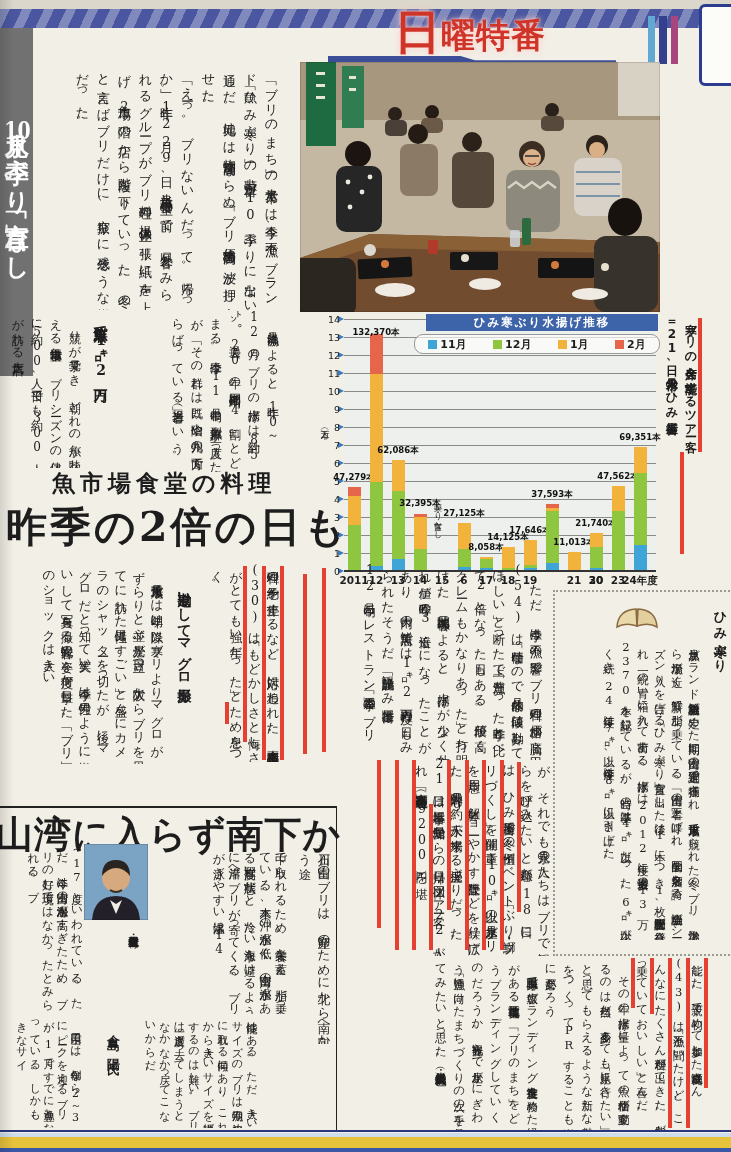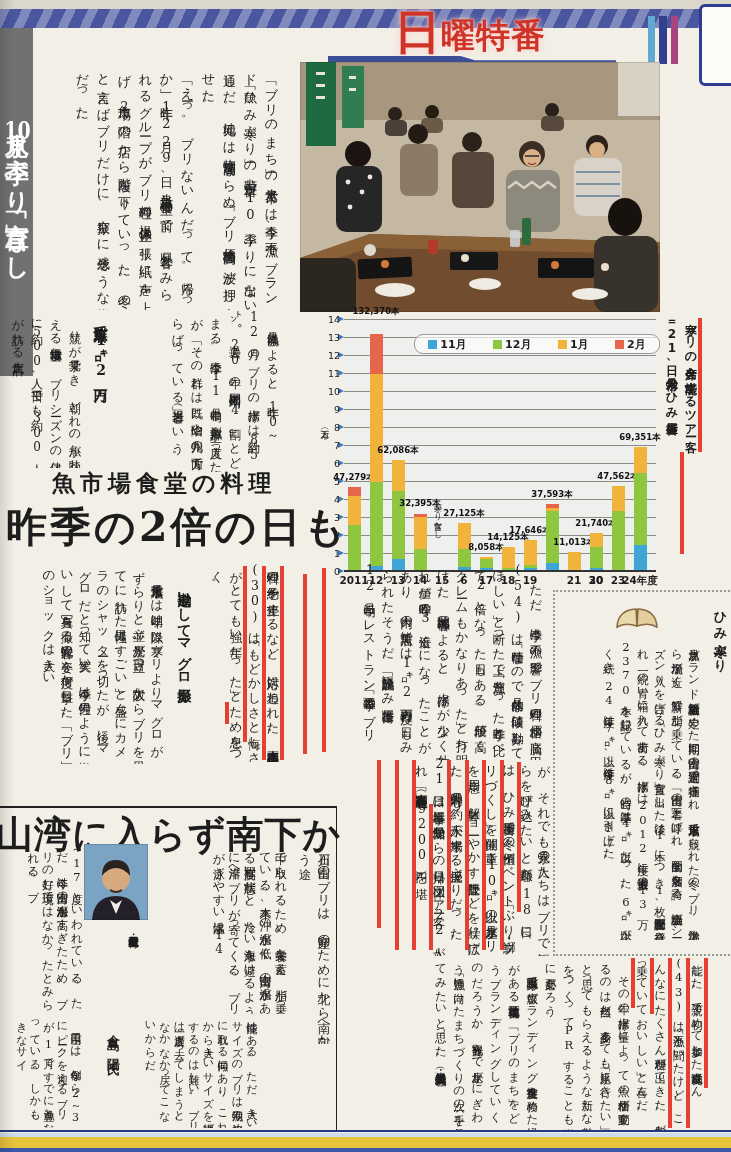--- a/index.html
+++ b/index.html
@@ -273,21 +273,21 @@
           <span style="height: 8.64px; background: rgb(229, 102, 74);"></span>
         </div>
         <div class="vlabel" style="left: 10px; bottom: 88.14px;">47,279本</div>
         <div class="xlab" style="left: 10px;">2011</div>
         <div class="bar" style="left: 25.5px;">
           <span style="height: 6.3px; background: rgb(63, 165, 214);"></span>
           <span style="height: 83.7px; background: rgb(143, 198, 64);"></span>
           <span style="height: 108px; background: rgb(242, 179, 61);"></span>
           <span style="height: 40.32px; background: rgb(229, 102, 74);"></span>
         </div>
-        <div class="vlabel" style="left: 32px; bottom: 254px;">132,370本</div>
+        <div class="vlabel" style="left: 32px; bottom: 233px;">132,370本</div>
         <div class="xlab" style="left: 32px;">12</div>
         <div class="bar" style="left: 47.5px;">
           <span style="height: 12.6px; background: rgb(63, 165, 214);"></span>
           <span style="height: 68.4px; background: rgb(143, 198, 64);"></span>
           <span style="height: 30.78px; background: rgb(242, 179, 61);"></span>
           <span style="height: 0px; background: rgb(229, 102, 74);"></span>
         </div>
         <div class="vlabel" style="left: 54px; bottom: 114.78px;">62,086本</div>
         <div class="xlab" style="left: 54px;">13</div>
         <div class="bar" style="left: 69.5px;">
@@ -373,20 +373,21 @@
           <span style="height: 27px; background: rgb(63, 165, 214);"></span>
           <span style="height: 72px; background: rgb(143, 198, 64);"></span>
           <span style="height: 25.92px; background: rgb(242, 179, 61);"></span>
           <span style="height: 0px; background: rgb(229, 102, 74);"></span>
         </div>
         <div class="vlabel" style="left: 296px; bottom: 127.92px;">69,351本</div>
         <div class="xlab" style="left: 296px;">24年度</div>
         <div class="nodata-note" style="left: 89px; bottom: 4px; height: 70px;">寒ぶり宣言なし</div>
         <div class="baseline"></div>
       </div>
+    <div id="chart-title">ひみ寒ぶり水揚げ推移</div>
     <div id="chart-legend">
         <span><span class="sw" style="background: rgb(63, 165, 214);"></span>11月</span>
         <span><span class="sw" style="background: rgb(143, 198, 64);"></span>12月</span>
         <span><span class="sw" style="background: rgb(242, 179, 61);"></span>1月</span>
         <span><span class="sw" style="background: rgb(229, 102, 74);"></span>2月</span>
       </div>
     <div id="ylabel-unit">（万本）</div>
   </div>
 
   <div class="vt" id="photo-caption">

